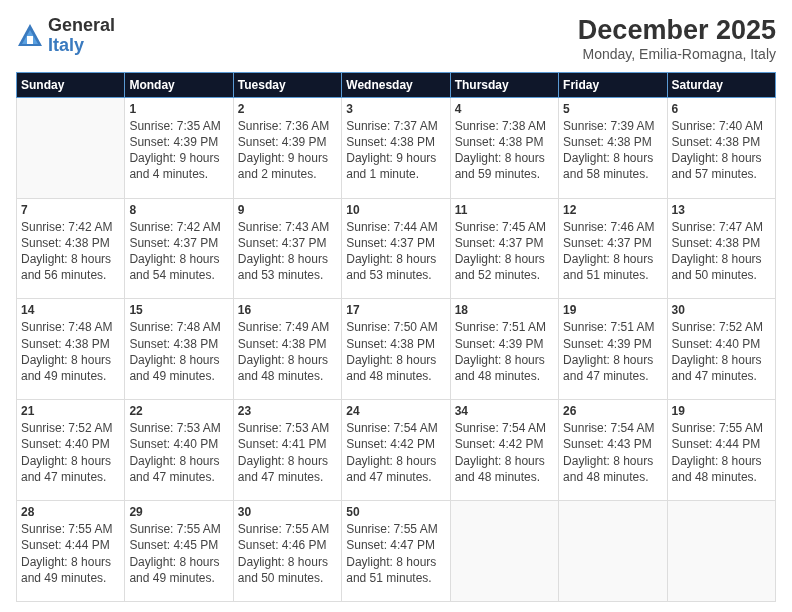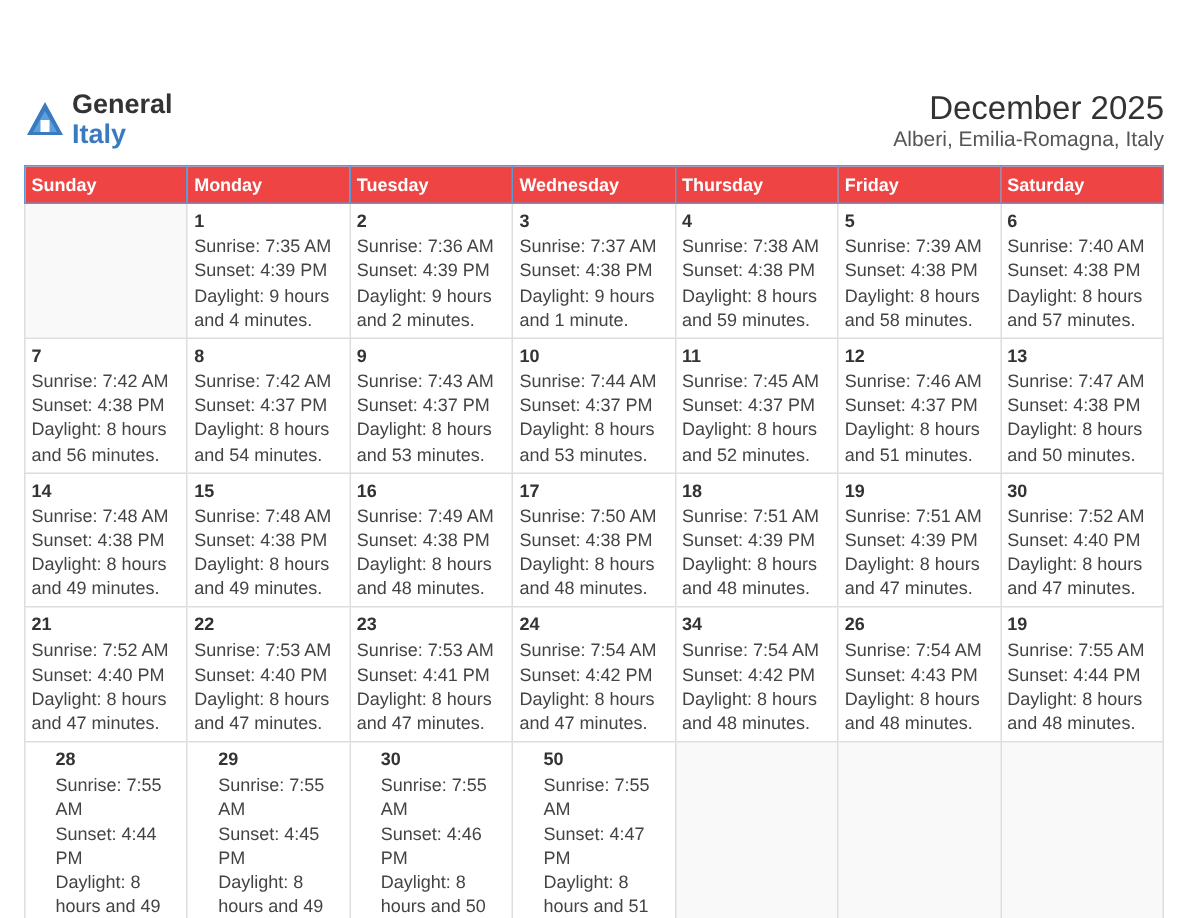--- a/index.html
+++ b/index.html
@@ -15,21 +15,20 @@
       height: 612px;
       padding: 16px 16px 10px 16px;
       display: flex;
       flex-direction: column;
     }
     .header {
       display: flex;
       justify-content: space-between;
       align-items: flex-start;
       margin-bottom: 10px;
-      margin-top: 44px;
     }
     .logo {
       display: flex;
       align-items: center;
     }
     .logo-text {
       display: flex;
       flex-direction: column;
       line-height: 1.1;
     }
@@ -45,38 +44,38 @@
     }
     .logo-icon {
       width: 28px;
       height: 28px;
       margin-right: 4px;
     }
     .title-section {
       text-align: right;
     }
     .month-title {
-      font-size: 22px;
-      font-weight: normal;
+      font-size: 27px;
+      font-weight: bold;
       color: #333;
       line-height: 1.1;
     }
     .subtitle {
       font-size: 14px;
       color: #555;
     }
     .calendar {
       flex: 1;
       border: 1px solid #ccc;
       border-collapse: collapse;
       width: 100%;
       table-layout: fixed;
     }
     .calendar th {
-      background-color: #ef4444;
+      background-color: #0f172a;
       color: white;
       font-size: 12px;
       font-weight: bold;
       padding: 5px 4px;
       text-align: left;
       border: 1px solid #5a9ad4;
     }
     .calendar td {
       vertical-align: top;
       border: 1px solid #ddd;
@@ -84,21 +83,20 @@
       height: 85px;
       font-size: 10px;
       color: #333;
       background: #fff;
     }
     .calendar td.empty {
       background: #f9f9f9;
     }
     .calendar tr:last-child td {
       height: 78px;
-      padding-left: 20px;
     }
     .day-number {
       font-size: 12px;
       font-weight: bold;
       color: #333;
       display: block;
       margin-bottom: 2px;
     }
     .day-info {
       font-size: 12px;
@@ -117,21 +115,21 @@
         <polygon points="14,8 22,22 6,22" fill="#5aa0e0"></polygon>
         <rect x="11" y="14" width="6" height="8" fill="white"></rect>
       </svg>
       <div class="logo-text">
         <span class="logo-general">General</span>
         <span class="logo-blue">Italy</span>
       </div>
     </div>
     <div class="title-section">
       <div class="month-title">December 2025</div>
-      <div class="subtitle">Alberi, Emilia-Romagna, Italy</div>
+      <div class="subtitle">Monday, Emilia-Romagna, Italy</div>
     </div>
   </div>
 
   <table class="calendar">
     <thead>
       <tr>
       <th>Sunday</th>
           <th>Monday</th>
           <th>Tuesday</th>
           <th>Wednesday</th>

